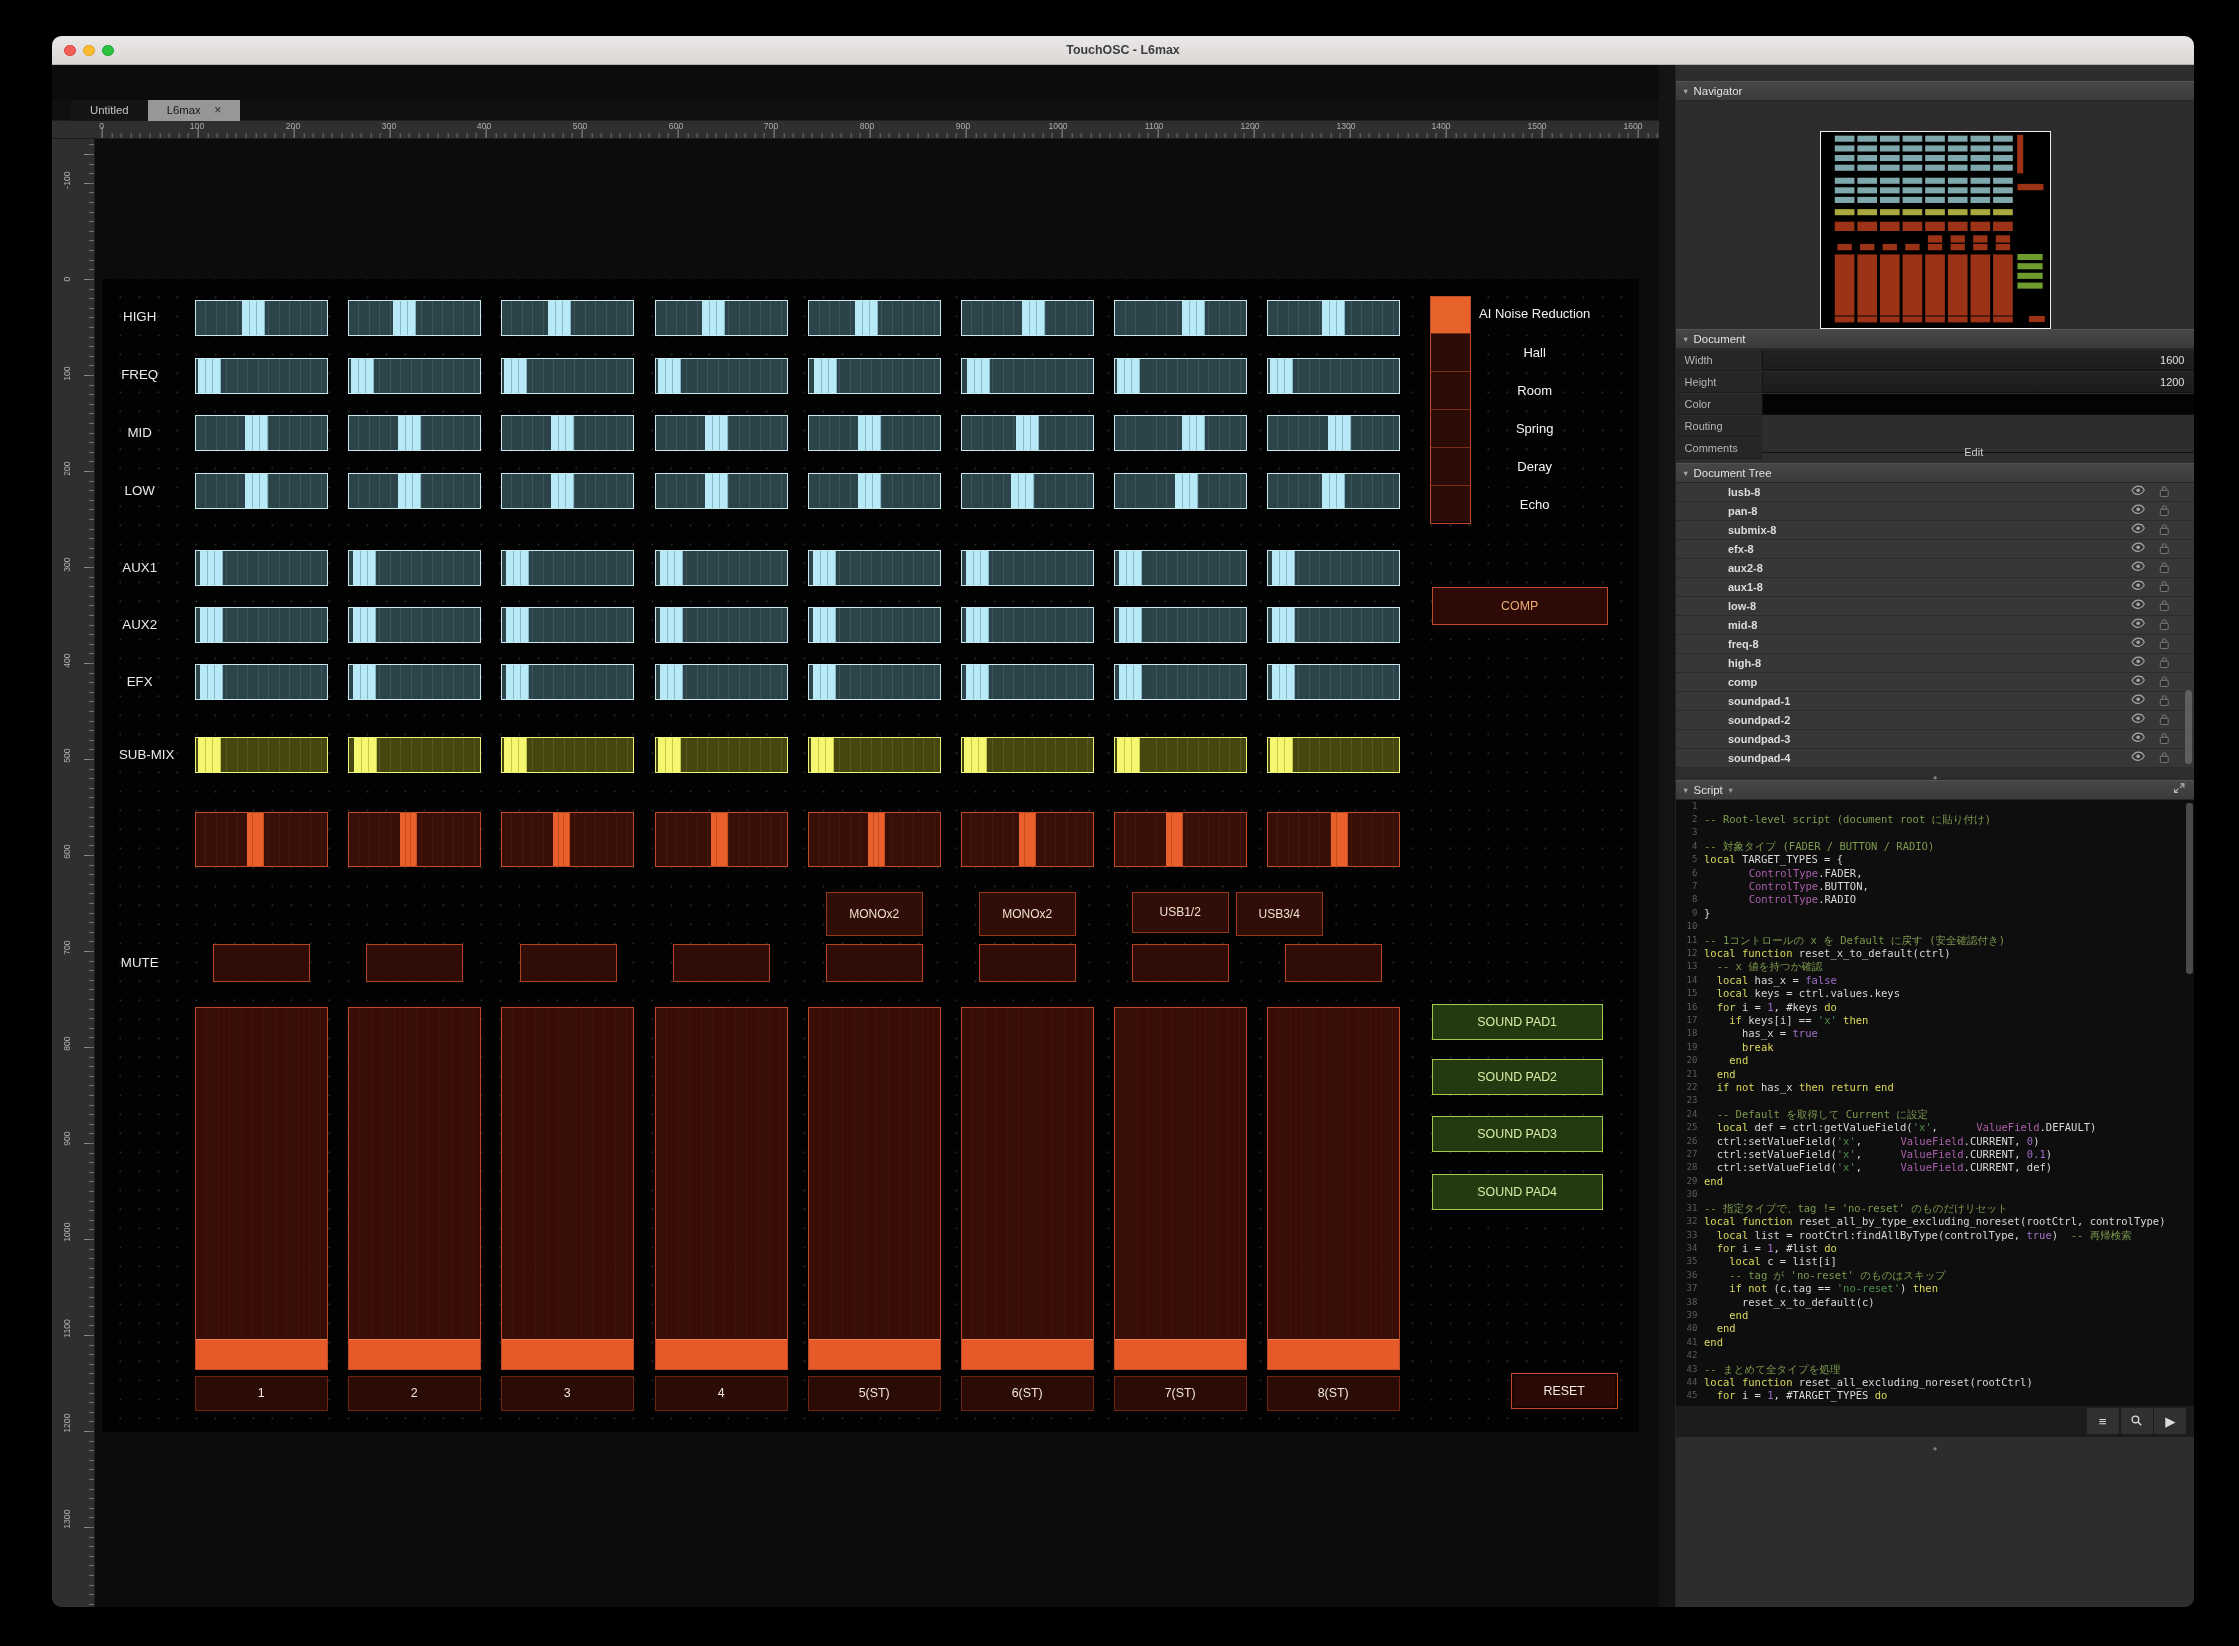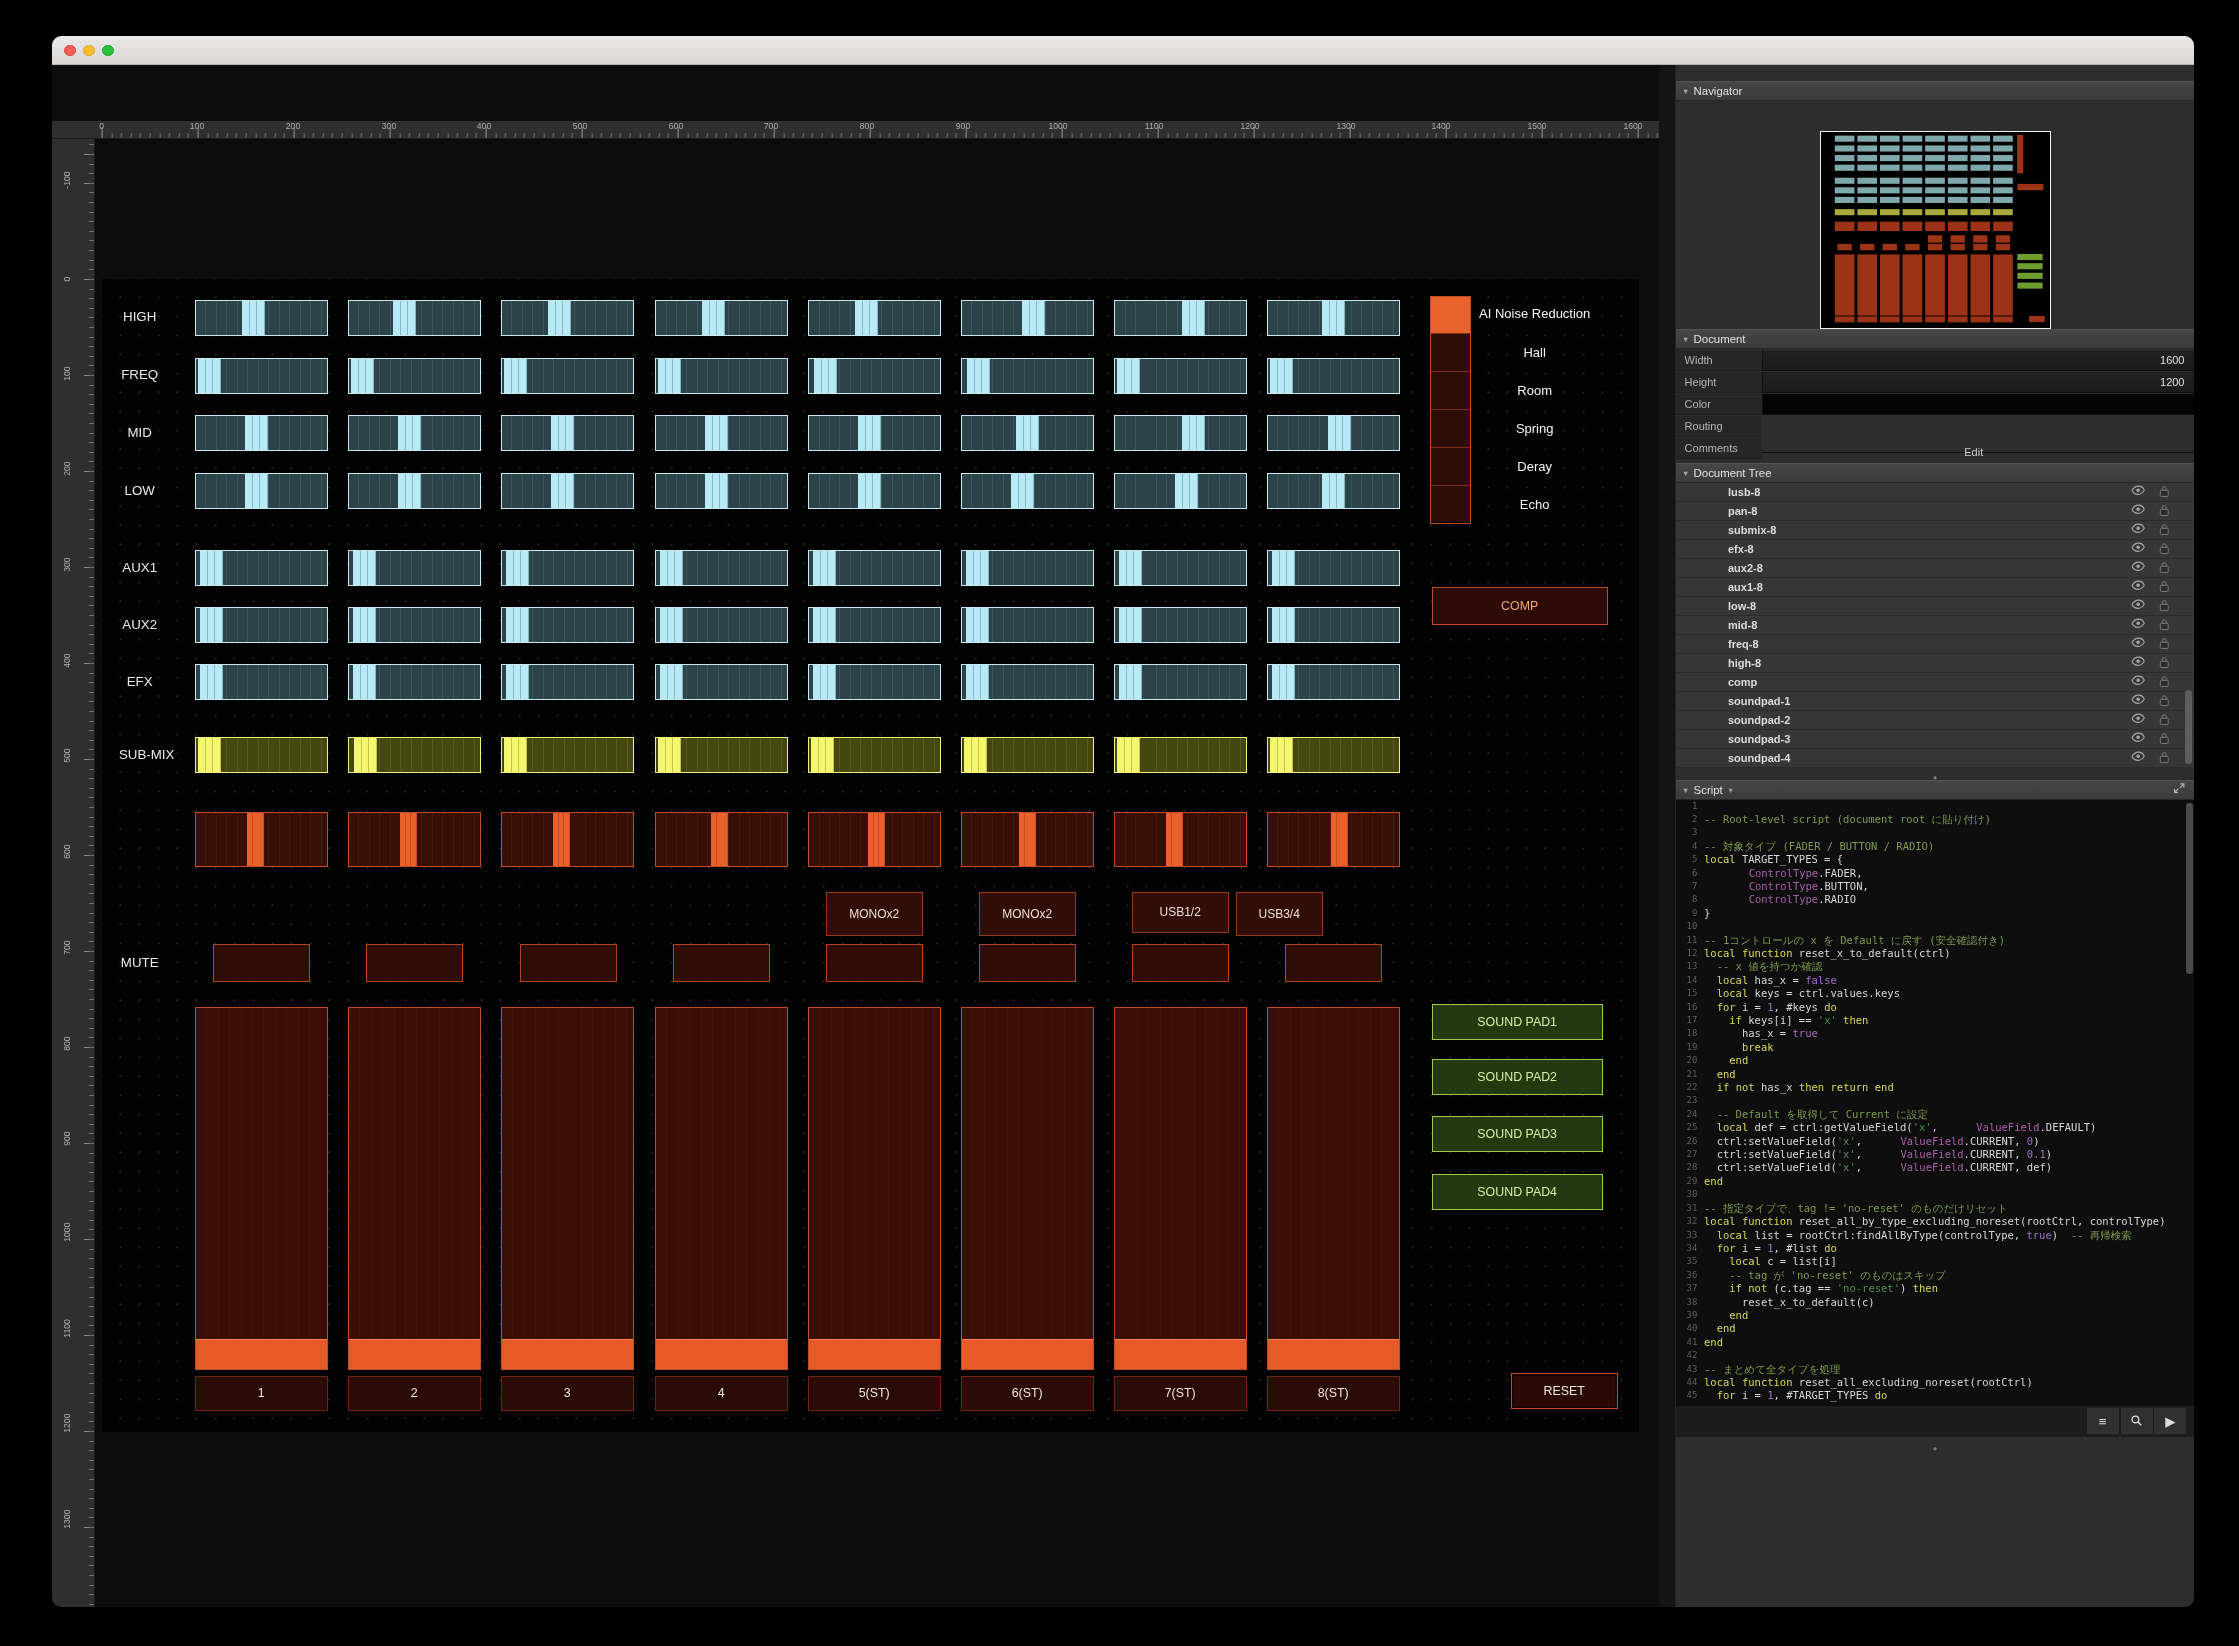--- a/index.html
+++ b/index.html
@@ -95,20 +95,21 @@
 
 <div class="screen">
  <div class="window">
 
   <div class="titlebar">
     <div class="traffic">
       <span class="tl red"></span>
       <span class="tl yellow"></span>
       <span class="tl green"></span>
     </div>
+    <div class="title">TouchOSC - L6max</div>
   </div>
 
   <div class="toolbar">
     <div class="tbtn first">↶</div>
     <div class="tbtn dim">↷</div>
     <div class="tbtn dim">
       <svg width="15" height="15" viewBox="0 0 16 16" fill="none" stroke="#9a9a9a" stroke-width="1.3">
             <rect x="5.5" y="1.5" width="8" height="10" rx="1"></rect>
             <rect x="2.5" y="4.5" width="8" height="10" rx="1"></rect>
           </svg>
@@ -168,20 +169,29 @@
     <div class="tbtn">
       <svg width="15" height="15" viewBox="0 0 16 16" fill="none" stroke="#cfcfcf" stroke-width="1.4">
             <path d="M2 7a9 9 0 0 1 12 0"></path>
             <path d="M4.4 9.6a5.5 5.5 0 0 1 7.2 0"></path>
             <circle cx="8" cy="12.3" r="1.2" fill="#cfcfcf" stroke="none"></circle>
           </svg>
     </div>
   </div>
 
   <div class="editor">
+    <div class="tabbar">
+      <div class="tab">
+            <span>Untitled</span>
+          </div>
+      <div class="tab active">
+            <span>L6max</span>
+            <span class="tab-close">×</span>
+          </div>
+    </div>
     <div class="ruler-corner"></div>
     <div class="ruler-top" id="rulerTop">
           <span style="left: 6.7px;">0</span>
           <span style="left: 102px;">100</span>
           <span style="left: 198px;">200</span>
           <span style="left: 294px;">300</span>
           <span style="left: 389px;">400</span>
           <span style="left: 485px;">500</span>
           <span style="left: 581px;">600</span>
           <span style="left: 676px;">700</span>

